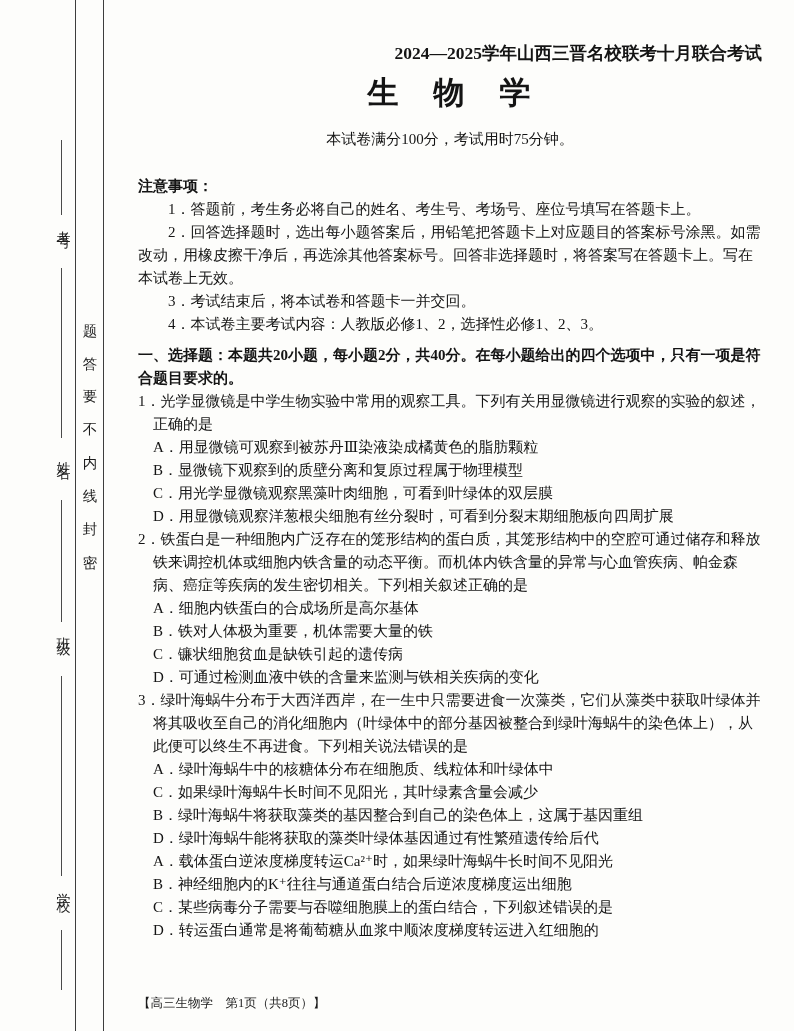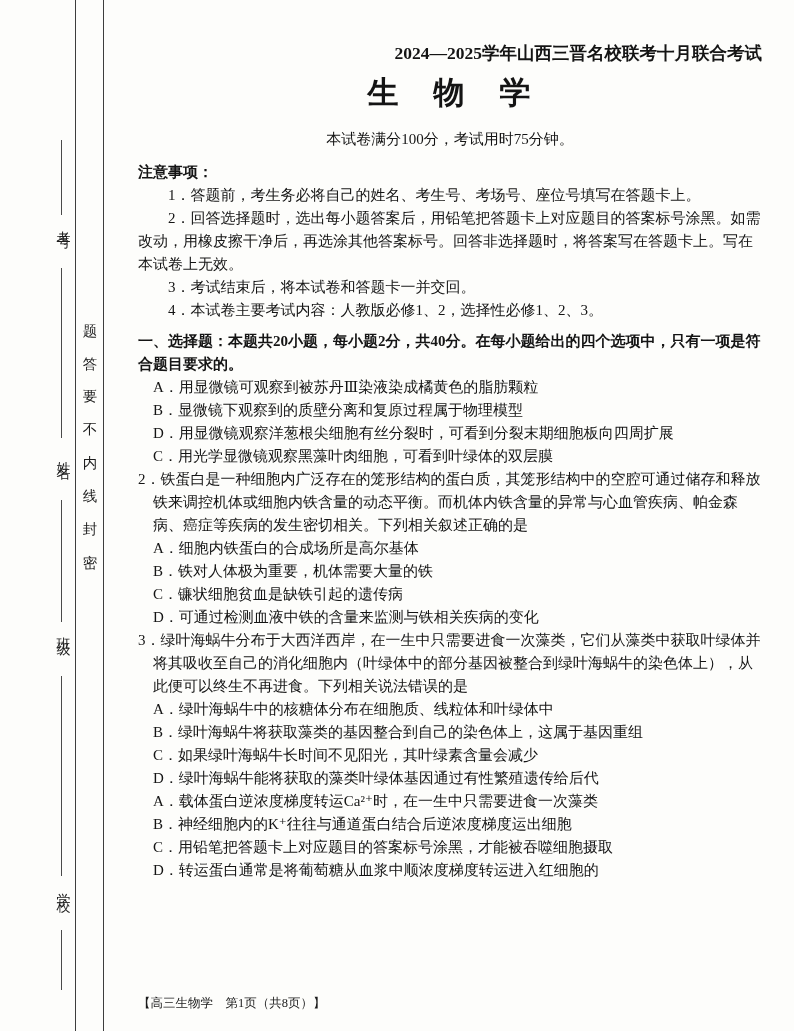--- a/index.html
+++ b/index.html
@@ -26,21 +26,21 @@
   .seal-text {
     position:absolute; left:80px; top:312px;
     writing-mode:vertical-rl; text-orientation:upright;
     font-size:14.5px; letter-spacing:33px; color:#1c1c1c;
   }
   
   .content { position:absolute; left:138px; top:40px; width:624px; font-size:15px; line-height:23px; }
   .title   { text-align:right; font-weight:700; font-size:17.5px; line-height:26px; }
   .subject { text-align:center; font-weight:700; font-size:31px; line-height:46px; margin-top:4px; letter-spacing:2px; }
   .info    { text-align:center; margin-top:12px; }
-  .notices-label { font-weight:700; margin-top:10px; }
+  .notices-label { font-weight:700; margin-top:24px; }
   .notice  { text-indent:2em; }
   .section-title { font-weight:700; margin-top:8px; }
   .question { margin-top:0; }
   .q-stem   { padding-left:15px; text-indent:-15px; }
   .q-option { padding-left:15px; }
   .footer {
     position:absolute; left:138px; top:995px; width:624px;
     text-align:left; font-size:12.5px; color:#1c1c1c;
   }
 </style>
@@ -71,45 +71,46 @@
 
     <div class="notices-label">注意事项：</div>
     <div class="notice">1．答题前，考生务必将自己的姓名、考生号、考场号、座位号填写在答题卡上。</div>
     <div class="notice">2．回答选择题时，选出每小题答案后，用铅笔把答题卡上对应题目的答案标号涂黑。如需改动，用橡皮擦干净后，再选涂其他答案标号。回答非选择题时，将答案写在答题卡上。写在本试卷上无效。</div>
     <div class="notice">3．考试结束后，将本试卷和答题卡一并交回。</div>
     <div class="notice">4．本试卷主要考试内容：人教版必修1、2，选择性必修1、2、3。</div>
 
     <div class="section-title">一、选择题：本题共20小题，每小题2分，共40分。在每小题给出的四个选项中，只有一项是符合题目要求的。</div>
 
     <div class="question">
+      <div class="q-stem">1．光学显微镜是中学生物实验中常用的观察工具。下列有关用显微镜进行观察的实验的叙述，正确的是</div>
       <div class="q-option">A．用显微镜可观察到被苏丹Ⅲ染液染成橘黄色的脂肪颗粒</div>
       <div class="q-option">B．显微镜下观察到的质壁分离和复原过程属于物理模型</div>
+      <div class="q-option">C．用光学显微镜观察黑藻叶肉细胞，可看到叶绿体的双层膜</div>
       <div class="q-option">D．用显微镜观察洋葱根尖细胞有丝分裂时，可看到分裂末期细胞板向四周扩展</div>
-      <div class="q-option">C．用光学显微镜观察黑藻叶肉细胞，可看到叶绿体的双层膜</div>
     </div>
 
     <div class="question">
       <div class="q-stem">2．铁蛋白是一种细胞内广泛存在的笼形结构的蛋白质，其笼形结构中的空腔可通过储存和释放铁来调控机体或细胞内铁含量的动态平衡。而机体内铁含量的异常与心血管疾病、帕金森病、癌症等疾病的发生密切相关。下列相关叙述正确的是</div>
       <div class="q-option">A．细胞内铁蛋白的合成场所是高尔基体</div>
       <div class="q-option">B．铁对人体极为重要，机体需要大量的铁</div>
       <div class="q-option">C．镰状细胞贫血是缺铁引起的遗传病</div>
       <div class="q-option">D．可通过检测血液中铁的含量来监测与铁相关疾病的变化</div>
     </div>
 
     <div class="question">
       <div class="q-stem">3．绿叶海蜗牛分布于大西洋西岸，在一生中只需要进食一次藻类，它们从藻类中获取叶绿体并将其吸收至自己的消化细胞内（叶绿体中的部分基因被整合到绿叶海蜗牛的染色体上），从此便可以终生不再进食。下列相关说法错误的是</div>
       <div class="q-option">A．绿叶海蜗牛中的核糖体分布在细胞质、线粒体和叶绿体中</div>
+      <div class="q-option">C．如果绿叶海蜗牛长时间不见阳光，其叶绿素含量会减少</div>
       <div class="q-option">B．绿叶海蜗牛将获取藻类的基因整合到自己的染色体上，这属于基因重组</div>
-      <div class="q-option">C．如果绿叶海蜗牛长时间不见阳光，其叶绿素含量会减少</div>
       <div class="q-option">D．绿叶海蜗牛能将获取的藻类叶绿体基因通过有性繁殖遗传给后代</div>
     </div>
 
     <div class="question">
-      <div class="q-option">A．载体蛋白逆浓度梯度转运Ca²⁺时，在一生中只需要进食一次藻类</div>
+      <div class="q-option">A．载体蛋白逆浓度梯度转运Ca²⁺时，如果绿叶海蜗牛长时间不见阳光</div>
       <div class="q-option">B．神经细胞内的K⁺往往与通道蛋白结合后逆浓度梯度运出细胞</div>
-      <div class="q-option">C．用铅笔把答题卡上对应题目的答案标号涂黑，才能被吞噬细胞摄取</div>
+      <div class="q-option">C．某些病毒分子需要与吞噬细胞膜上的蛋白结合，下列叙述错误的是</div>
       <div class="q-option">D．转运蛋白通常是将葡萄糖从血浆中顺浓度梯度转运进入红细胞的</div>
     </div>
   </div>
 
   <div class="footer">【高三生物学　第1页（共8页）】</div>
 
 </div>
 
 </body></html>

